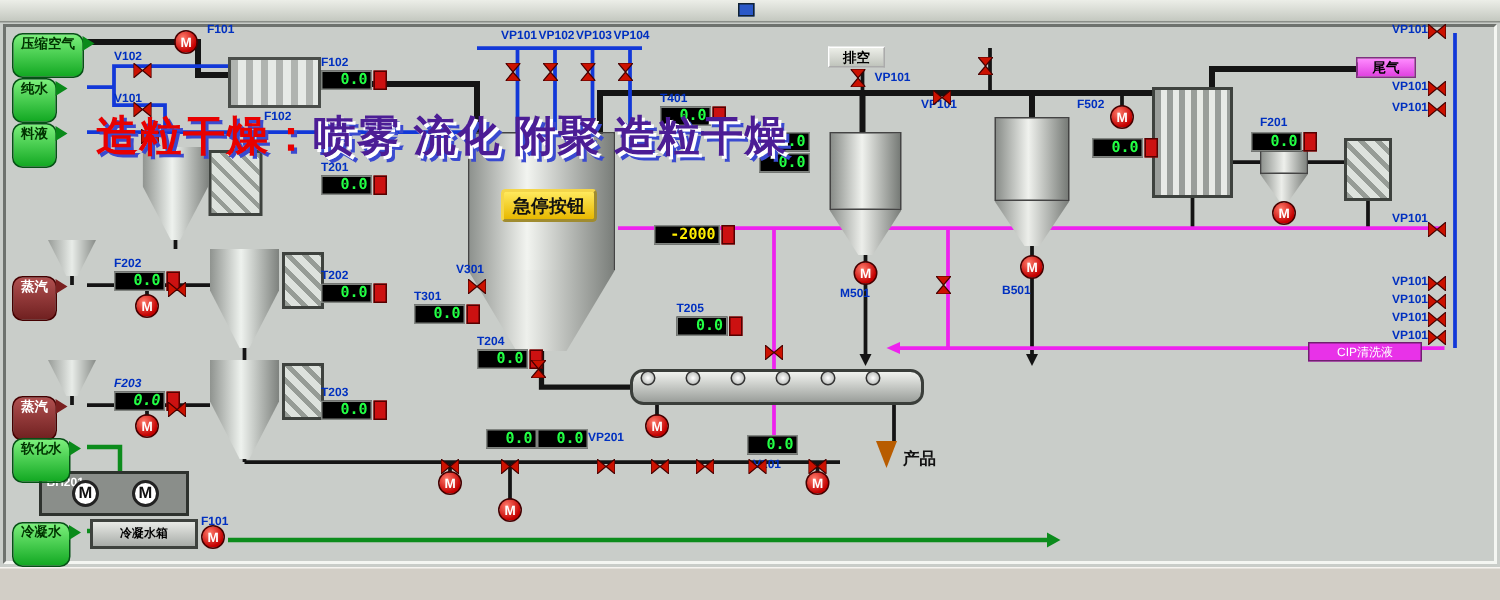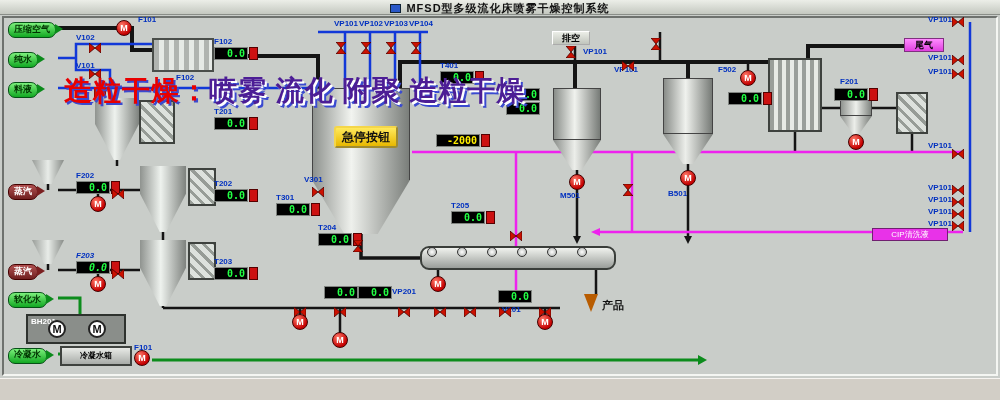--- a/index.html
+++ b/index.html
@@ -60,21 +60,21 @@
 
   
   .watermark{left:64px;top:72px;z-index:40;font-size:28px;font-weight:bold;white-space:nowrap;pointer-events:none;letter-spacing:1px}
   .wm-lead{color:#e80000;text-shadow:2px 2px 0 #3a4ad0}
   .wm-rest{color:#4c1d95;text-shadow:2px 2px 0 #ffffff,4px 4px 0 #3a4ad0}
 
   
   #gen-layer{position:absolute;left:0;top:0;width:1000px;height:400px;z-index:4;pointer-events:none}
   #gen-layer>*{pointer-events:auto}
   .ptag{position:absolute;font-size:8px;line-height:8px;font-weight:bold;color:#0030c0;white-space:nowrap;z-index:4}
-  .pill{position:absolute;height:16px;padding:0 5px;border-radius:7px;font-size:9px;font-weight:bold;line-height:12px;white-space:nowrap;z-index:4}
+  .pill{position:absolute;height:30px;padding:0 5px;border-radius:7px;font-size:9px;font-weight:bold;line-height:12px;white-space:nowrap;z-index:4}
   .pill.g{background:linear-gradient(#7cf07c,#12a822);border:1px solid #065016;color:#013301}
   .pill.g::after{content:"";position:absolute;left:100%;top:1px;border-top:5px solid transparent;border-bottom:5px solid transparent;border-left:8px solid #0a8a1a}
   .pill.d{background:linear-gradient(#b05050,#702020);border:1px solid #400;color:#fff}
   .pill.d::after{content:"";position:absolute;left:100%;top:1px;border-top:5px solid transparent;border-bottom:5px solid transparent;border-left:8px solid #7a2020}
   .disp{position:absolute;z-index:5}
   .dtag{font-size:8px;line-height:8px;font-weight:bold;color:#0030c0;margin-bottom:1px;white-space:nowrap}
   .drow{display:flex;align-items:stretch}
   .dbox{height:13px;background:#000;border:1px solid #808480;color:#22ff44;font-family:"DejaVu Sans Mono",monospace;font-size:10px;font-weight:bold;line-height:11px;text-align:right;padding-right:2px}
   .dunit{width:9px;height:13px;background:#cc1111;border:1px solid #550000;margin-left:1px}
   .pump{position:absolute;width:16px;height:16px;border-radius:50%;background:radial-gradient(circle at 35% 30%,#ff7a6a,#c40000 70%);border:1px solid #400;color:#fff;font-size:9px;font-weight:bold;text-align:center;line-height:14px;z-index:5;cursor:pointer}
@@ -83,21 +83,21 @@
 
   
   .statusbar{left:0;top:378px;width:1000px;height:22px;background:#d2cec6;border-top:1px solid #f6f4f0;z-index:30}
 </style>
 </head>
 <body>
 
 <div class="screen" able="false">
 
   <div class="abs titlebar">
-    <div class="abs title"><span class="title-icon"></span><span>MFSD型多级流化床喷雾干燥控制系统</span></div>
+    <div class="abs title"><span class="title-icon"></span></div>
   </div>
 
   <div class="abs frame"></div>
 
   <svg id="pipes" width="1000" height="400">
     <g stroke="#141414" stroke-width="4" fill="none">
       <path d="M58,28 H132 V50 H152"></path>
       <path d="M214,56 H318 V90"></path>
       <path d="M400,90 V62 H575 V88"></path>
       <path d="M575,62 H688 V78"></path>
@@ -269,21 +269,21 @@
           <div class="dunit"></div>
         </div>
       </div>
       <div class="disp" style="left: 440px; top: 62px;">
         <div class="dtag">T401</div>
         <div class="drow">
           <div class="dbox" style="width: 34px;">0.0</div>
           <div class="dunit"></div>
         </div>
       </div>
-      <div class="disp" style="left: 436px; top: 134px;">
+      <div class="disp" style="left: 436px; top: 150px;">
         <div class="drow">
           <div class="dbox" style="width: 44px; color: rgb(255, 238, 0);">-2000</div>
           <div class="dunit"></div>
         </div>
       </div>
       <div class="disp" style="left: 451px; top: 202px;">
         <div class="dtag">T205</div>
         <div class="drow">
           <div class="dbox" style="width: 34px;">0.0</div>
           <div class="dunit"></div>

